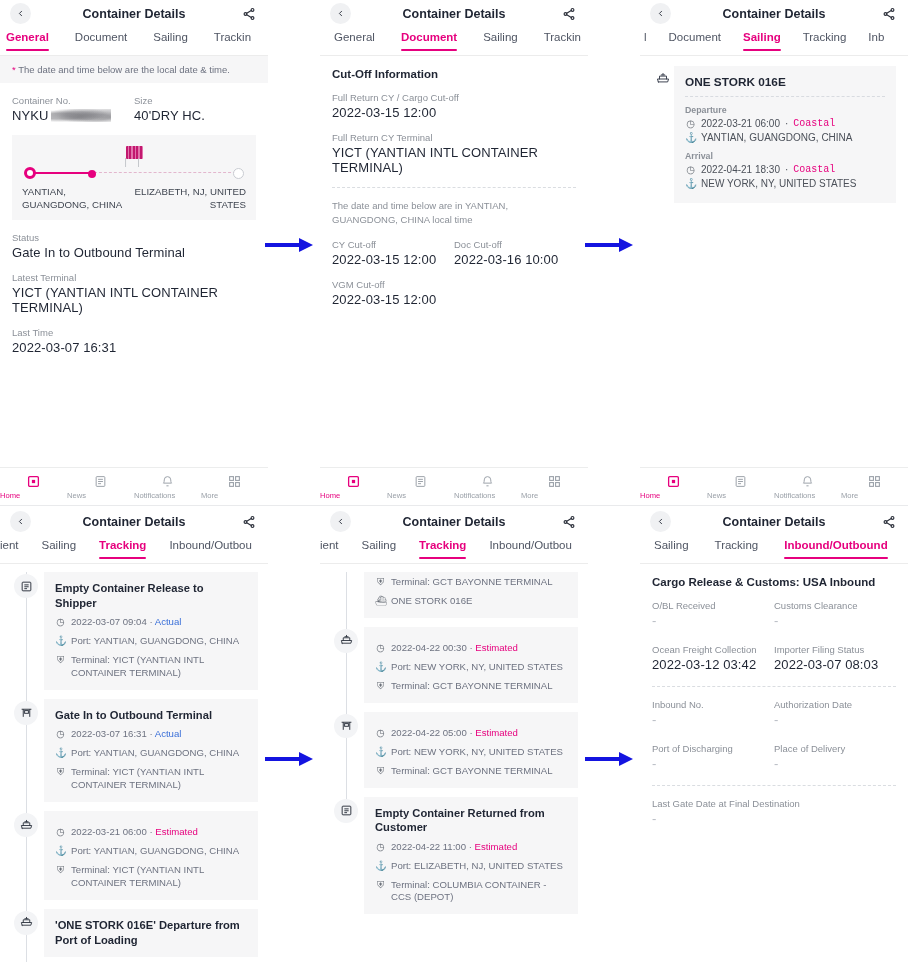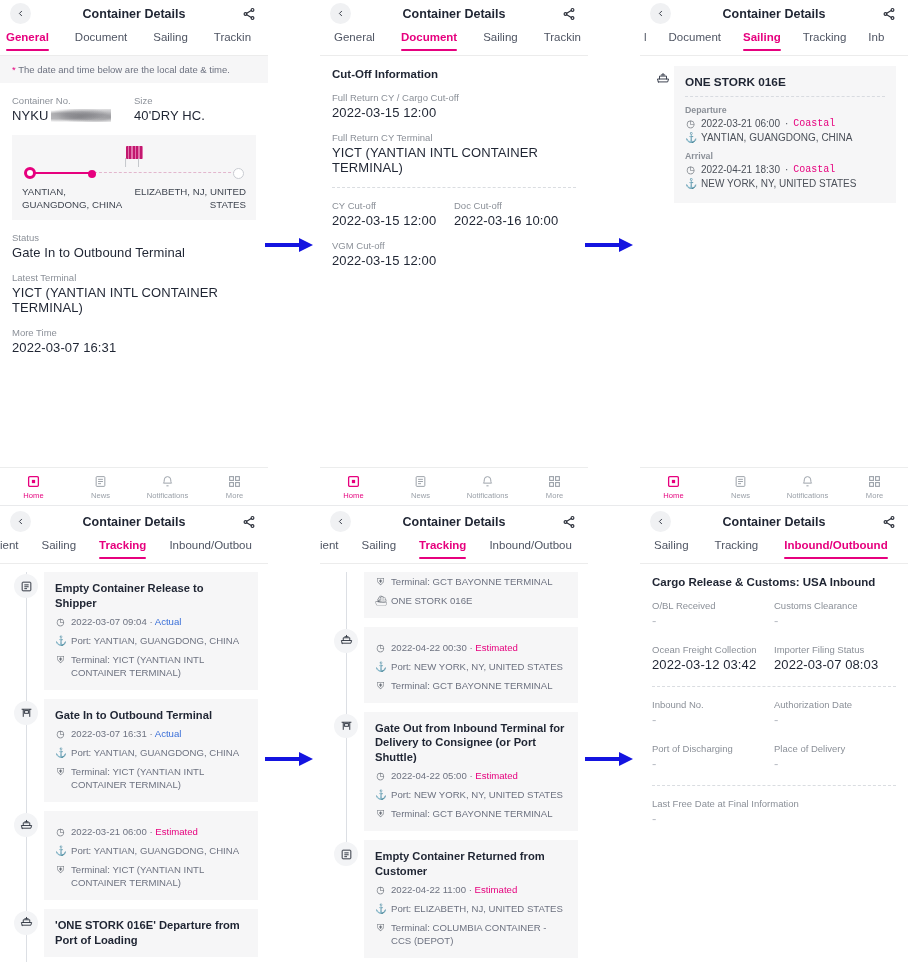--- a/index.html
+++ b/index.html
@@ -165,21 +165,21 @@
   .st-actual { color: #3a6fd8; }
   .st-est { color: #e6007e; }
 
   
   .bottomnav {
     position: absolute; left: 0; right: 0; bottom: 0; height: 38px;
     border-top: 1px solid #eceded; background: #fff;
     display: flex; align-items: center;
   }
   .nav-item {
-    flex: 1 1 0; text-align: center; color: #9aa0a8; font-size: 7.6px;
+    flex: 1 1 0; text-align: left; color: #9aa0a8; font-size: 7.6px;
   }
   .nav-item .nic {
     height: 15px; display: flex; align-items: center; justify-content: center;
     margin-bottom: 2px;
   }
   .nav-item .nic svg { width: 13px; height: 13px; }
   .nav-item.active { color: #e6007e; }
   .nav-item.active .nic svg { color: #e6007e; }
 
   .panel-divider {
@@ -268,21 +268,21 @@
         </div>
       </div>
       <div class="fieldrow">
         <div class="field">
           <div class="flabel">Latest Terminal</div>
           <div class="fvalue">YICT (YANTIAN INTL CONTAINER TERMINAL)</div>
         </div>
       </div>
       <div class="fieldrow">
         <div class="field">
-          <div class="flabel">More Time</div>
+          <div class="flabel">Last Time</div>
           <div class="fvalue">2022-03-07 16:31</div>
         </div>
       </div>
     </div>
 
     <div class="bottomnav">
       <div class="nav-item active">
         <div class="nic">
             <svg viewBox="0 0 24 24" fill="none" stroke="currentColor" stroke-width="2.4">
               <rect x="3" y="3" width="18" height="18" rx="2"></rect>
@@ -362,20 +362,21 @@
       </div>
       <div class="fieldrow">
         <div class="field">
           <div class="flabel">Full Return CY Terminal</div>
           <div class="fvalue">YICT (YANTIAN INTL CONTAINER TERMINAL)</div>
         </div>
       </div>
 
       <div class="dotted"></div>
 
+      <div style="margin-top:11px;font-size:9.5px;color:#8b9098;line-height:1.45;">The date and time below are in YANTIAN, GUANGDONG, CHINA local time</div>
 
       <div class="fieldrow">
         <div class="field">
           <div class="flabel">CY Cut-off</div>
           <div class="fvalue">2022-03-15 12:00</div>
         </div>
         <div class="field">
           <div class="flabel">Doc Cut-off</div>
           <div class="fvalue">2022-03-16 10:00</div>
         </div>
@@ -752,21 +753,20 @@
           <div class="tl-badge">
               <svg viewBox="0 0 24 24" fill="none" stroke="currentColor" stroke-width="1.8">
                 <line x1="3" y1="6" x2="21" y2="6"></line>
                 <line x1="6" y1="6" x2="6" y2="20"></line>
                 <line x1="18" y1="6" x2="18" y2="20"></line>
                 <rect x="8.5" y="8.5" width="7" height="5"></rect>
               </svg>
             </div>
         </div>
         <div class="tl-card">
-          <div class="tl-title">Gate Out from Inbound Terminal for Delivery to Consignee (or Port Shuttle)</div>
           <div class="tl-line">
               <span class="ic">◷</span>
               <span><span>2022-04-22 05:00</span> · <span class="st-est">Estimated</span></span>
             </div>
           <div class="tl-line">
               <span class="ic">⚓</span>
               <span>Port: NEW YORK, NY, UNITED STATES</span>
             </div>
           <div class="tl-line">
               <span class="ic">⛨</span>
@@ -876,21 +876,21 @@
         <div class="field">
           <div class="flabel">Place of Delivery</div>
           <div class="fvalue dash">-</div>
         </div>
       </div>
 
       <div class="dotted" style="margin-top:14px;"></div>
 
       <div class="fieldrow">
         <div class="field">
-          <div class="flabel">Last Free Date at Final Information</div>
+          <div class="flabel">Last Gate Date at Final Destination</div>
           <div class="fvalue dash">-</div>
         </div>
       </div>
     </div>
   </div>
 
   <div class="arrow" style="left:265px;top:238px;width:48px;height:14px;">
     <div class="shaft" style="width:34px;"></div>
     <div class="head" style="left:34px;"></div>
   </div>

